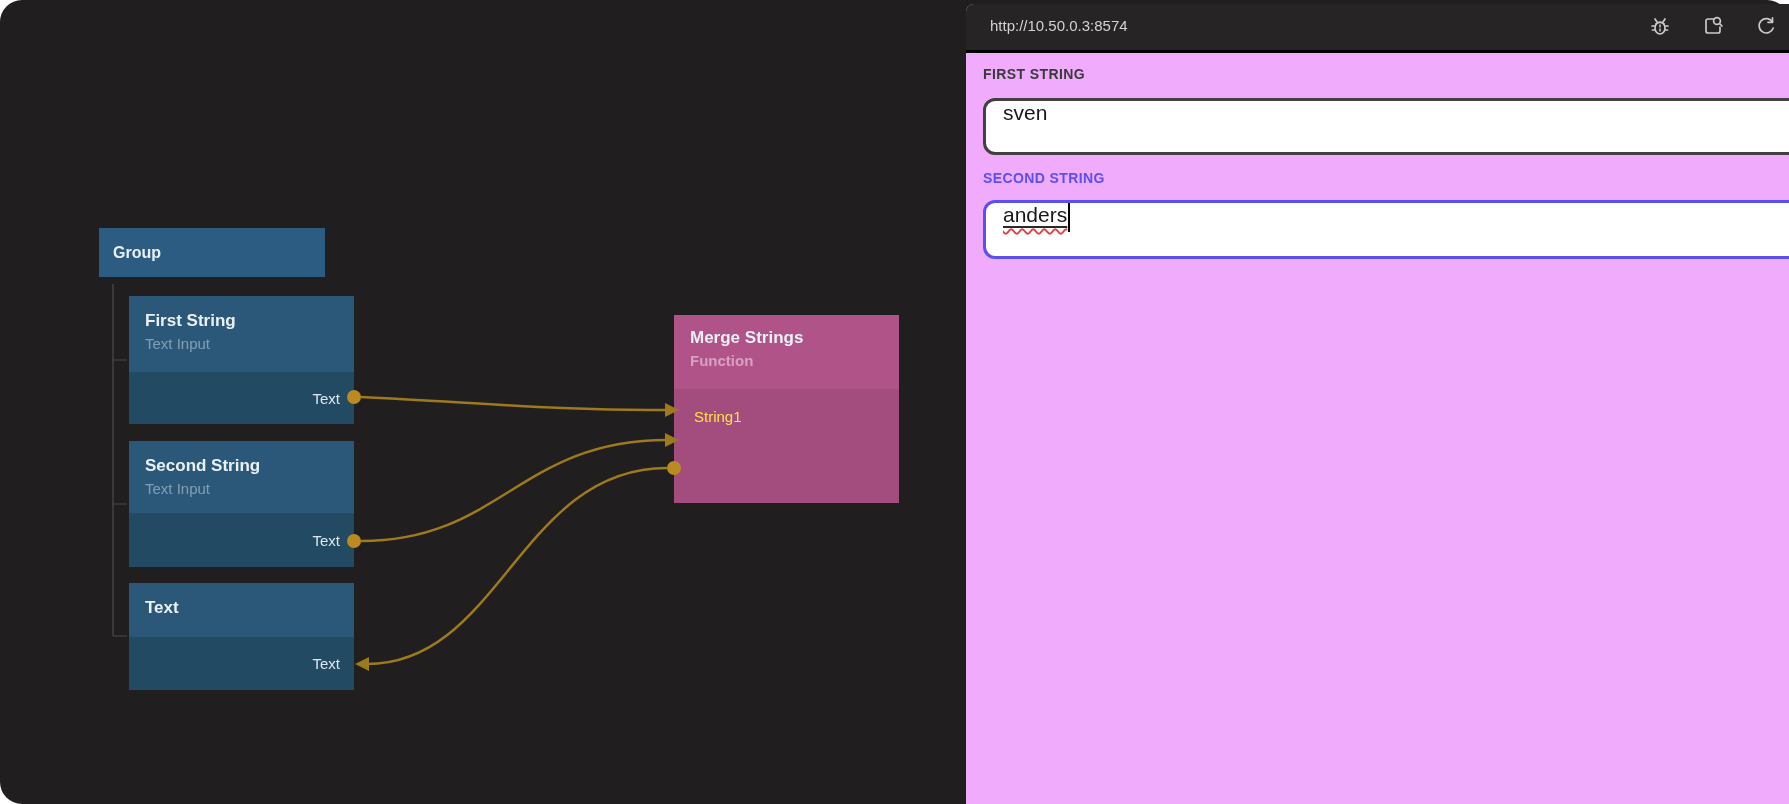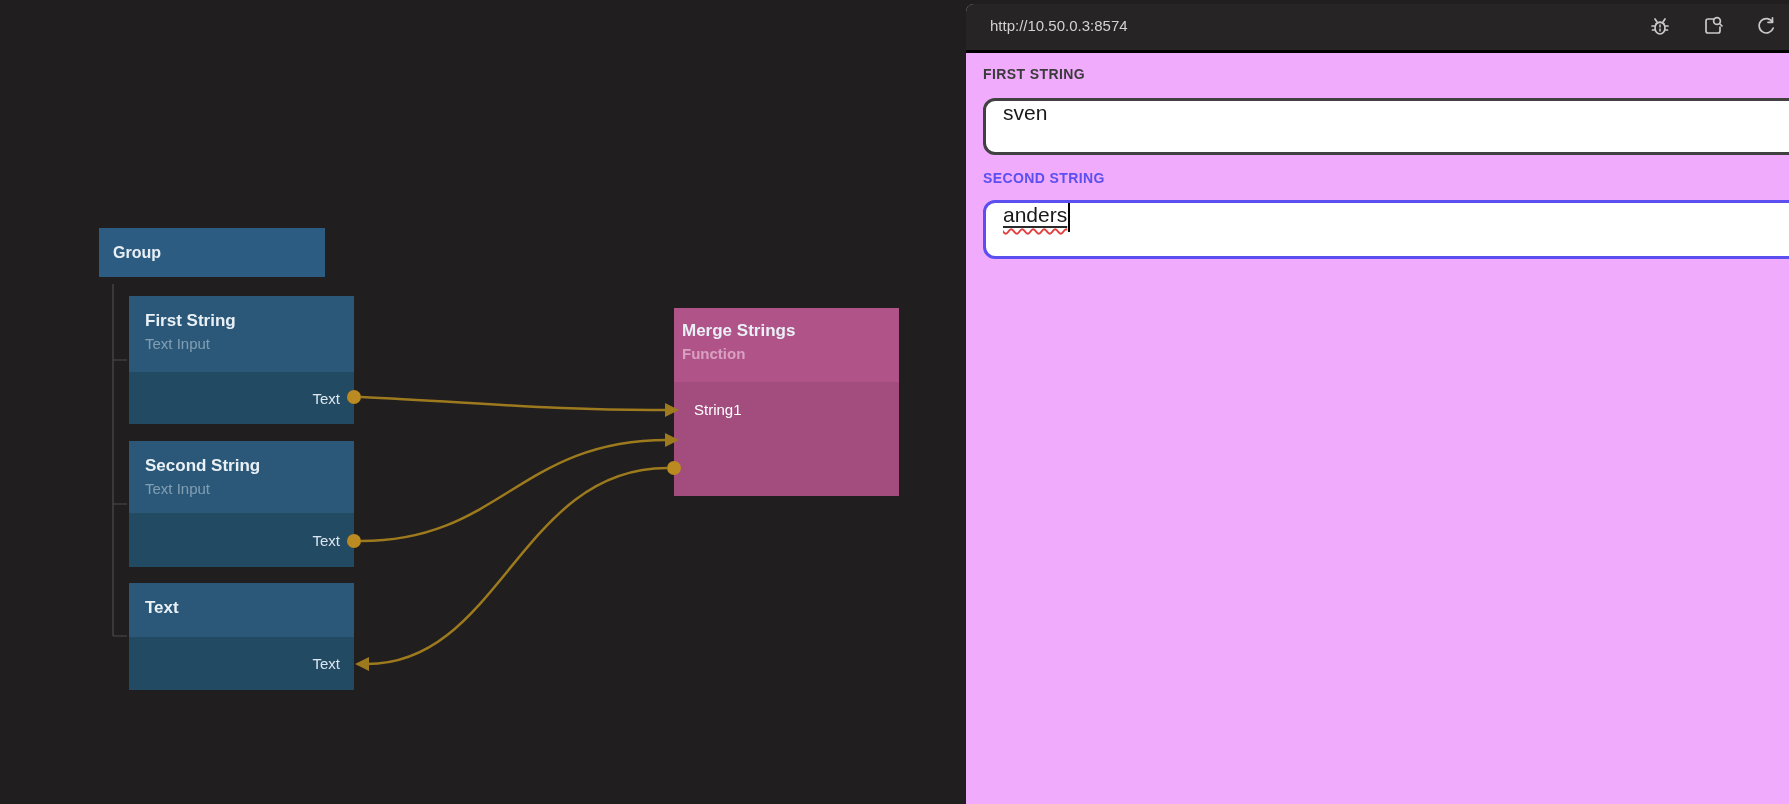--- a/index.html
+++ b/index.html
@@ -1,43 +1,43 @@
 <!DOCTYPE html>
 <html style="--canvas_bg: #201e1e; --group_blue: #2d5c82; --node_blue_header: #2b5878; --node_blue_body: #234a63; --merge_header: #b05389; --merge_body: #a34d7e; --wire: #9d7a1d; --port: #bb8a20; --connector: #4d4d4d; --bar_bg: #262424; --accent: #5b4ff0; --input_border: #414141; --spellcheck_red: #e53e3e;"><head>
 <meta charset="utf-8">
 <style>
   * { margin:0; padding:0; box-sizing:border-box; }
   html,body { width:1789px; height:804px; overflow:hidden;
     font-family:"Liberation Sans","DejaVu Sans",sans-serif; }
 
-  .canvas { position:absolute; inset:0; background:var(--canvas_bg); }
+  .canvas { position:absolute; inset:0; background:var(--canvas_bg);border-radius:22px; }
 
   
   .node { position:absolute; color:#e9eff4; }
   .group-node { left:99px; top:228px; width:226px; height:49px;
     background:var(--group_blue); display:flex; align-items:center;
     padding-left:14px; font-size:16px; font-weight:bold; }
 
   .io-node { left:129px; width:225px; }
   .node-head { background:var(--node_blue_header); padding:13px 16px 0 16px; }
   .node-title { font-size:17px; font-weight:bold; line-height:24px; color:#eaf1f6; }
   .node-sub { font-size:15px; line-height:22px; color:rgba(220,235,245,.48); }
   .node-ports { background:var(--node_blue_body); display:flex;
     align-items:center; justify-content:flex-end; padding-right:14px;
     font-size:15px; color:#dce6ee; }
 
   #node-first  { top:296px; } #node-first  .node-head{height:76px;} #node-first  .node-ports{height:52px;}
   #node-second { top:441px; } #node-second .node-head{height:72px;} #node-second .node-ports{height:54px;}
   #node-text   { top:583px; } #node-text   .node-head{height:54px;} #node-text   .node-ports{height:53px;}
 
   .merge-node { left:674px; top:308px; width:225px; }
-  .merge-head { background:var(--merge_header); height:74px; padding:11px 20px 0 8px; }
+  .merge-head { background:var(--merge_header); height:74px; padding:11px 20px 0 16px;margin-top:7px; }
   .merge-sub  { color:rgba(255,236,248,.5);font-weight:bold; }
   .merge-body { background:var(--merge_body); height:114px; padding:13px 0 0 20px;
-    font-size:15px; color:#ffffff; }
+    font-size:15px; color:#fde047; }
   .merge-body .port-row { height:29px; line-height:29px; }
 
   svg.overlay { position:absolute; left:0; top:0; pointer-events:none; }
   .wire  { stroke:var(--wire); stroke-width:2.5; fill:none; }
   .tree  { stroke:var(--connector); stroke-width:1.2; fill:none; }
   .port-dot { fill:var(--port); }
   .arrow { fill:var(--wire); }
 
   
   .preview-panel { position:absolute; left:966px; top:4px; width:878px; height:800px;

